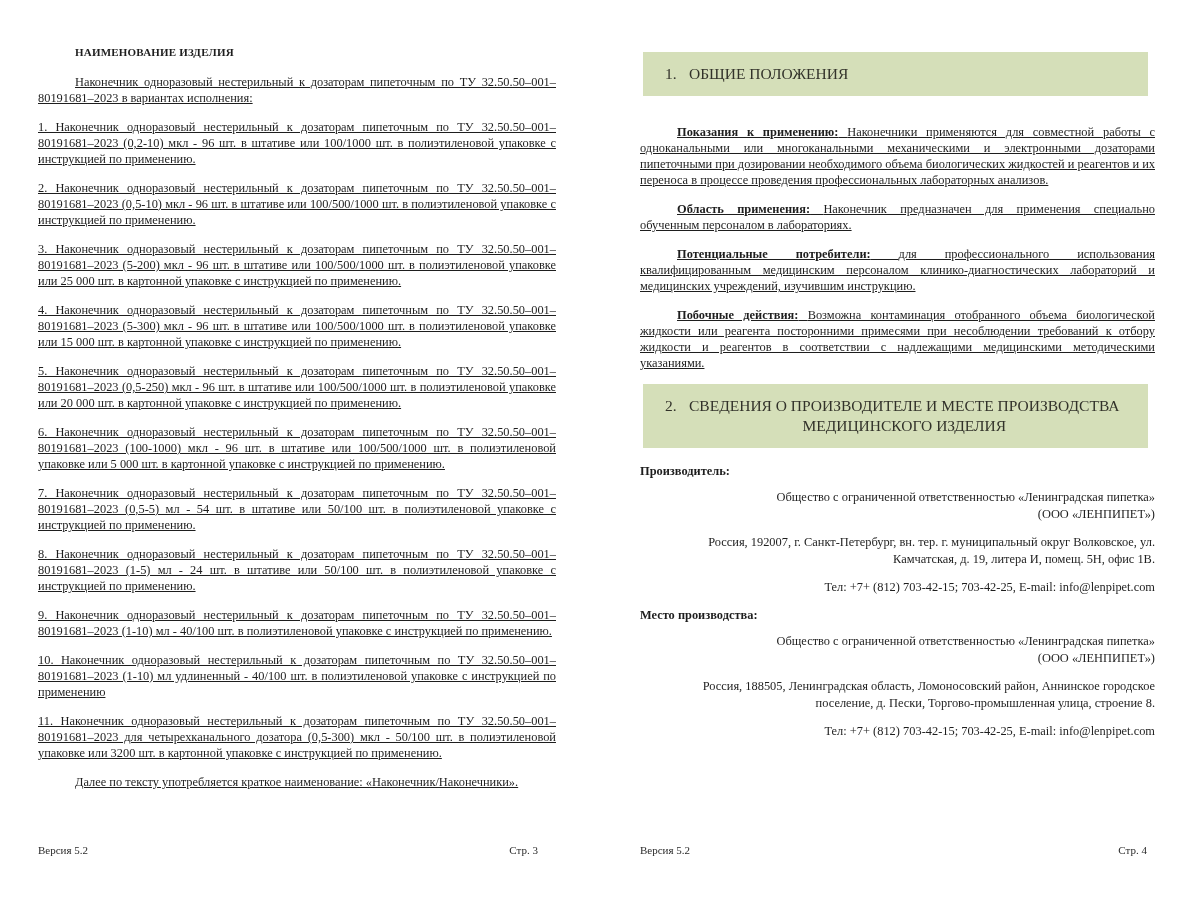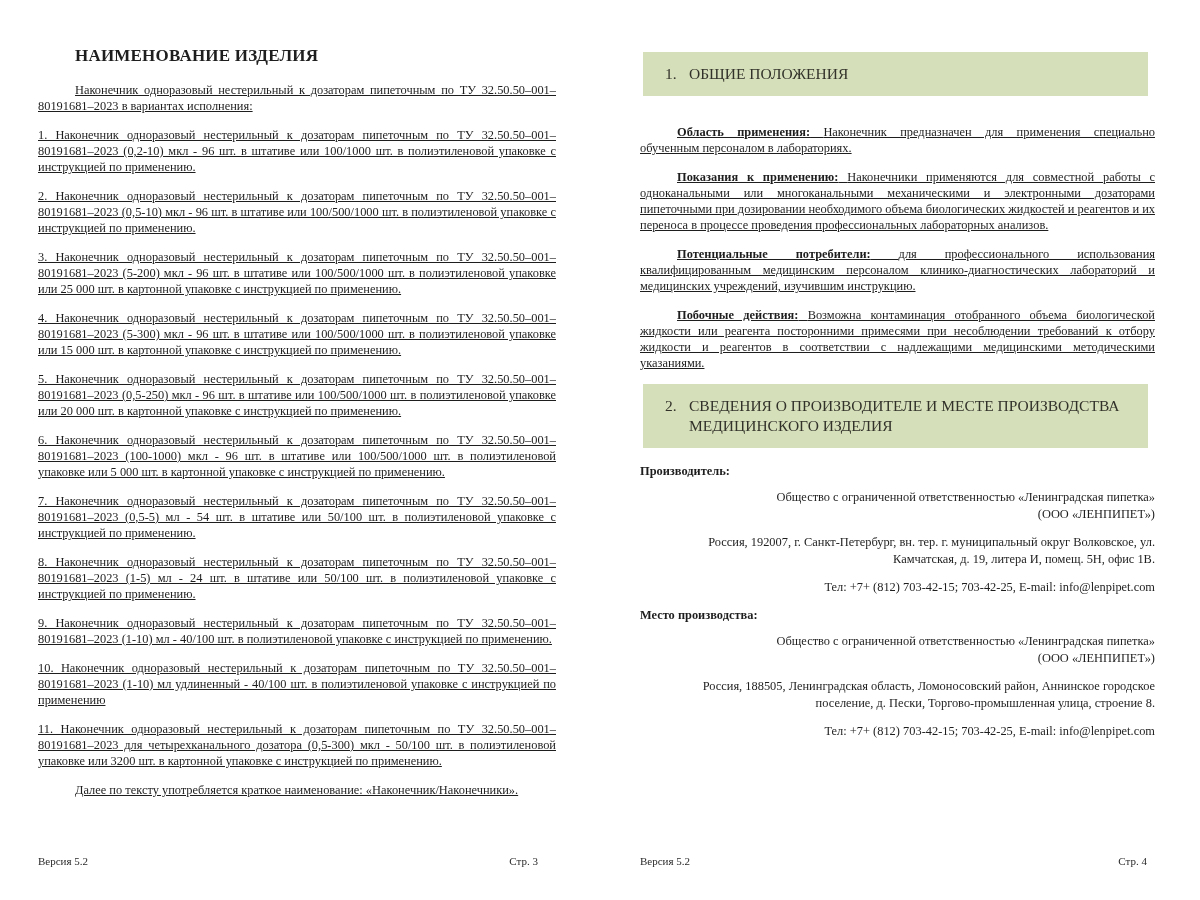--- a/index.html
+++ b/index.html
@@ -26,21 +26,21 @@
     width: 518px;
     padding-top: 46px;
   }
   .page-right {
     left: 640px;
     width: 515px;
     padding-top: 52px;
   }
   .doc-heading {
     font-weight: bold;
-    font-size: 17px;
+    font-size: 11px;
     letter-spacing: 0.2px;
     margin: 0 0 16px 37px;
   }
   p.body-par {
     font-size: 12.4px;
     line-height: 16px;
     text-align: justify;
     margin: 0 0 13px 0;
     text-decoration: underline;
   }
@@ -56,20 +56,21 @@
     display: flex;
     color: #32322a;
     font-size: 15.5px;
     line-height: 20px;
   }
   .sec-header .sec-num {
     flex: 0 0 24px;
   }
   .sec-header .sec-line {
     display: block;
+    text-align: center;
   }
   .sec1 { margin-bottom: 28px; }
   .sec2 { margin-top: 6px; margin-bottom: 15px; }
   .bold-label { font-weight: bold; }
   p.label-line {
     font-size: 12.4px;
     line-height: 16px;
     font-weight: bold;
     margin: 0 0 10px 0;
   }
@@ -83,21 +84,21 @@
     text-align: right;
   }
   .place-block p {
     text-indent: 38px;
   }
   .place-block p .no-ti {
     text-indent: 0;
   }
   .footer {
     position: absolute;
-    bottom: 33px;
+    bottom: 44px;
     left: 0;
     width: 100%;
     display: flex;
     justify-content: space-between;
     font-size: 11px;
     color: #2a2a2a;
   }
   .page-left .footer { padding-right: 18px; box-sizing: border-box; }
   .page-right .footer { padding-right: 8px; box-sizing: border-box; }
 </style>
@@ -134,23 +135,23 @@
   <section class="page page-right">
 
     <div class="sec-header sec1">
       <span class="sec-num">1.</span>
       <span class="sec-title">
         <span class="sec-line">ОБЩИЕ ПОЛОЖЕНИЯ</span>
       </span>
     </div>
 
 
+    <p class="body-par indent"><span class="bold-label">Показания к применению:</span> <span>Наконечники применяются для совместной работы с одноканальными или многоканальными механическими и электронными дозаторами пипеточными при дозировании необходимого объема биологических жидкостей и реагентов и их переноса в процессе проведения профессиональных лабораторных анализов.</span></p>
+
     <p class="body-par indent"><span class="bold-label">Область применения:</span> <span>Наконечник предназначен для применения специально обученным персоналом в лабораториях.</span></p>
-
-    <p class="body-par indent"><span class="bold-label">Показания к применению:</span> <span>Наконечники применяются для совместной работы с одноканальными или многоканальными механическими и электронными дозаторами пипеточными при дозировании необходимого объема биологических жидкостей и реагентов и их переноса в процессе проведения профессиональных лабораторных анализов.</span></p>
 
     <p class="body-par indent"><span class="bold-label">Потенциальные потребители:</span> <span>для профессионального использования квалифицированным медицинским персоналом клинико-диагностических лабораторий и медицинских учреждений, изучившим инструкцию.</span></p>
 
     <p class="body-par indent"><span class="bold-label">Побочные действия:</span> <span>Возможна контаминация отобранного объема биологической жидкости или реагента посторонними примесями при несоблюдении требований к отбору жидкости и реагентов в соответствии с надлежащими медицинскими методическими указаниями.</span></p>
 
     <div class="sec-header sec2">
       <span class="sec-num">2.</span>
       <span class="sec-title">
         <span class="sec-line">СВЕДЕНИЯ О ПРОИЗВОДИТЕЛЕ И МЕСТЕ ПРОИЗВОДСТВА</span>
         <span class="sec-line">МЕДИЦИНСКОГО ИЗДЕЛИЯ</span>

